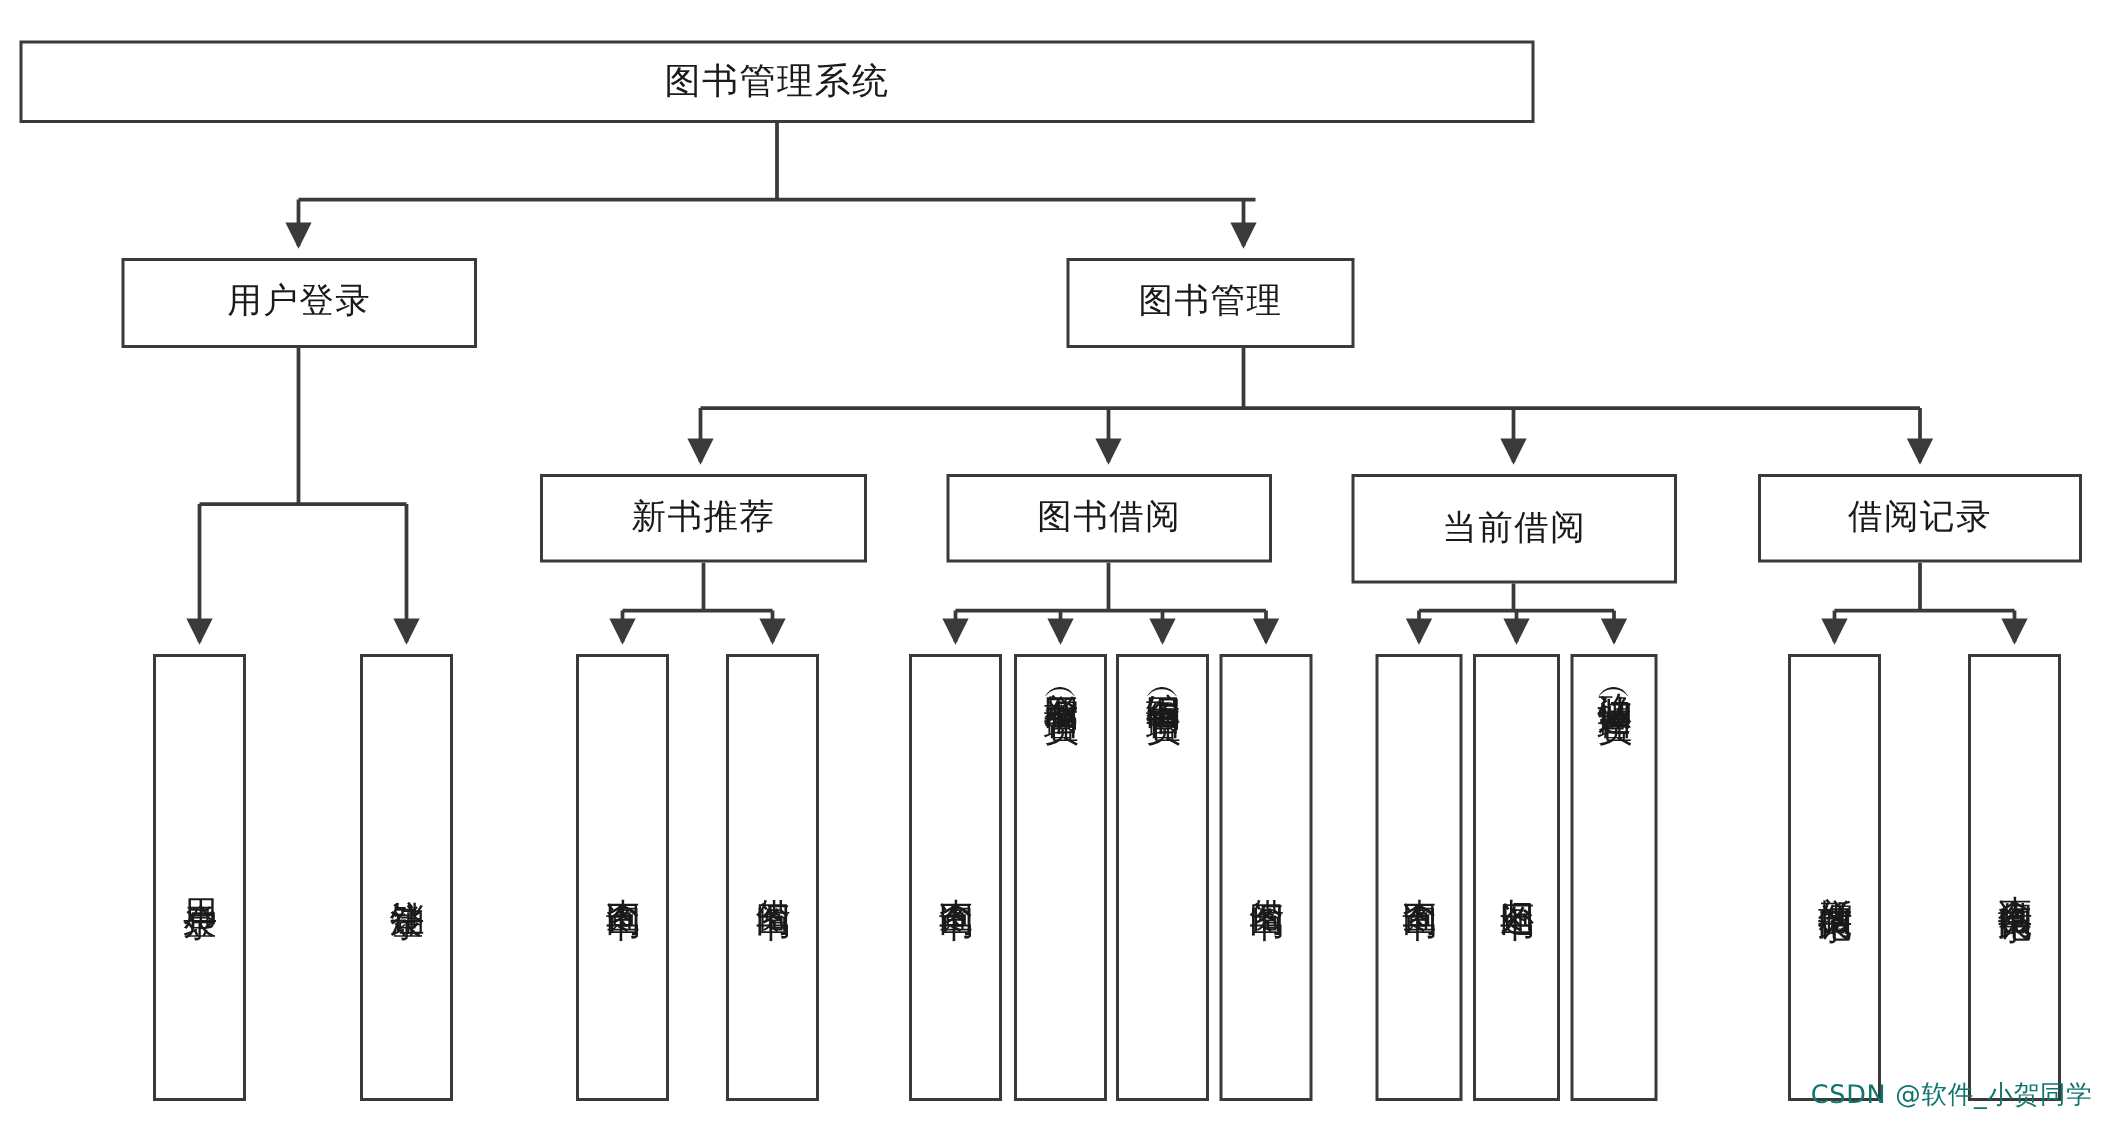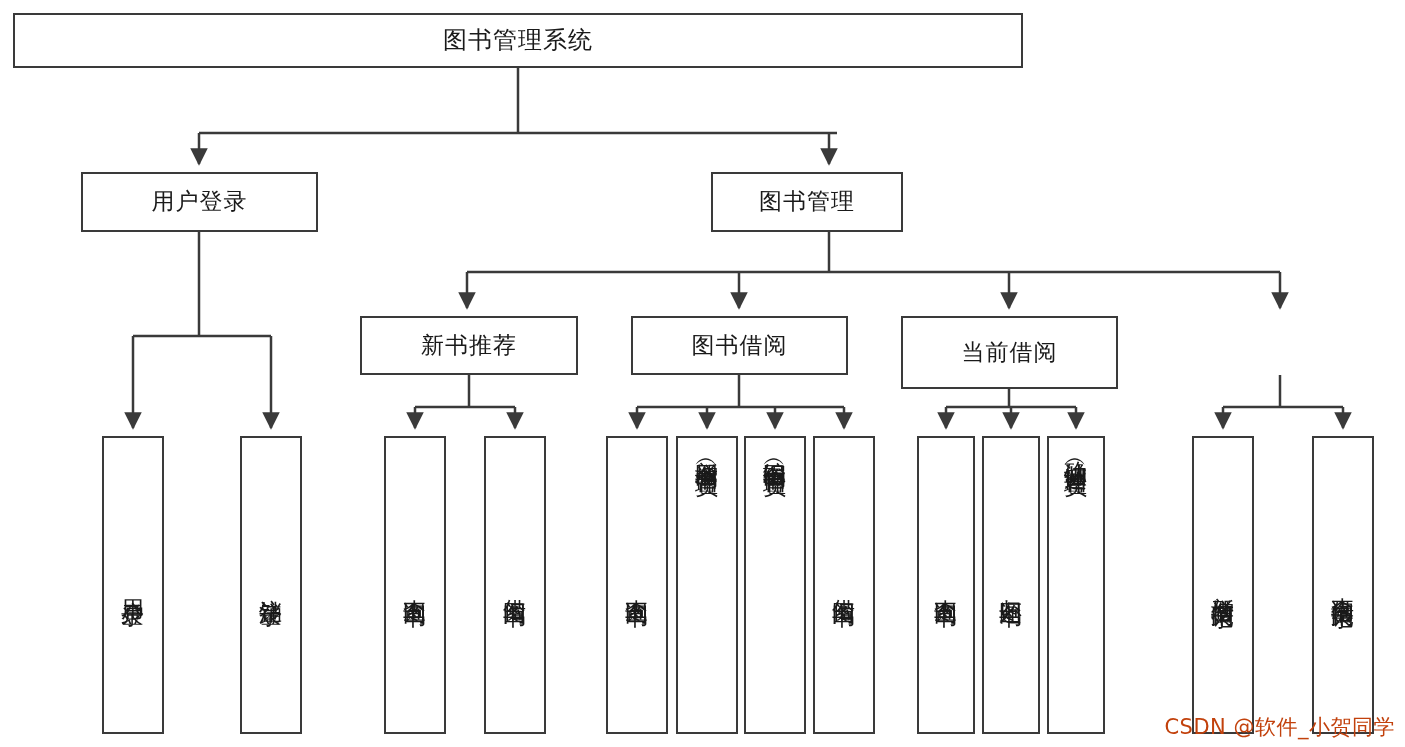--- a/index.html
+++ b/index.html
@@ -28,20 +28,21 @@
     color: #1a1a1a;
     z-index: 2;
   }
   .node.horiz {
     font-size: 23px;
     letter-spacing: 1px;
     line-height: 1.2;
   }
   .node.root {
     font-size: 24px;
+    margin-top: 14px;
   }
   .node.vert {
     writing-mode: vertical-rl;
     text-orientation: upright;
     font-size: 23px;
     line-height: 1.22;
     letter-spacing: 2px;
     padding: 5px 0;
     align-items: center;
     justify-content: center;
@@ -55,22 +56,22 @@
     top: 0;
     width: 1405px;
     height: 747px;
     z-index: 1;
     pointer-events: none;
   }
   .watermark {
     position: absolute;
     right: 10px;
     bottom: 6px;
-    font-size: 21px;
-    color: #c2410c;
+    font-size: 17px;
+    color: #0f766e;
     z-index: 3;
     white-space: nowrap;
     letter-spacing: 0.5px;
   }
 </style>
 </head>
 <body>
 
 <div id="canvas">
 
@@ -125,20 +126,21 @@
   </svg>
 
   <div class="node horiz root" style="left:13px;top:13px;width:1010px;height:55px;">图书管理系统</div>
 
   <div class="node horiz" style="left:81px;top:172px;width:237px;height:60px;">用户登录</div>
   <div class="node horiz" style="left:711px;top:172px;width:192px;height:60px;">图书管理</div>
 
   <div class="node horiz" style="left:631px;top:316px;width:217px;height:59px;">图书借阅</div>
   <div class="node horiz" style="left:360px;top:316px;width:218px;height:59px;">新书推荐</div>
   <div class="node horiz" style="left:901px;top:316px;width:217px;height:73px;">当前借阅</div>
+  <div class="node horiz" style="left:1172px;top:316px;width:216px;height:59px;">借阅记录</div>
 
   <div class="node vert" style="left:102px;top:436px;width:62px;height:298px;">用户登录</div>
   <div class="node vert" style="left:240px;top:436px;width:62px;height:298px;">注销登录</div>
 
   <div class="node vert" style="left:384px;top:436px;width:62px;height:298px;">查询图书</div>
   <div class="node vert" style="left:484px;top:436px;width:62px;height:298px;">借阅图书</div>
 
   <div class="node vert" style="left:606px;top:436px;width:62px;height:298px;">查询图书</div>
   <div class="node vert topalign" style="left:676px;top:436px;width:62px;height:298px;">新增图书（管理员）</div>
   <div class="node vert topalign" style="left:744px;top:436px;width:62px;height:298px;">编辑图书（管理员）</div>

